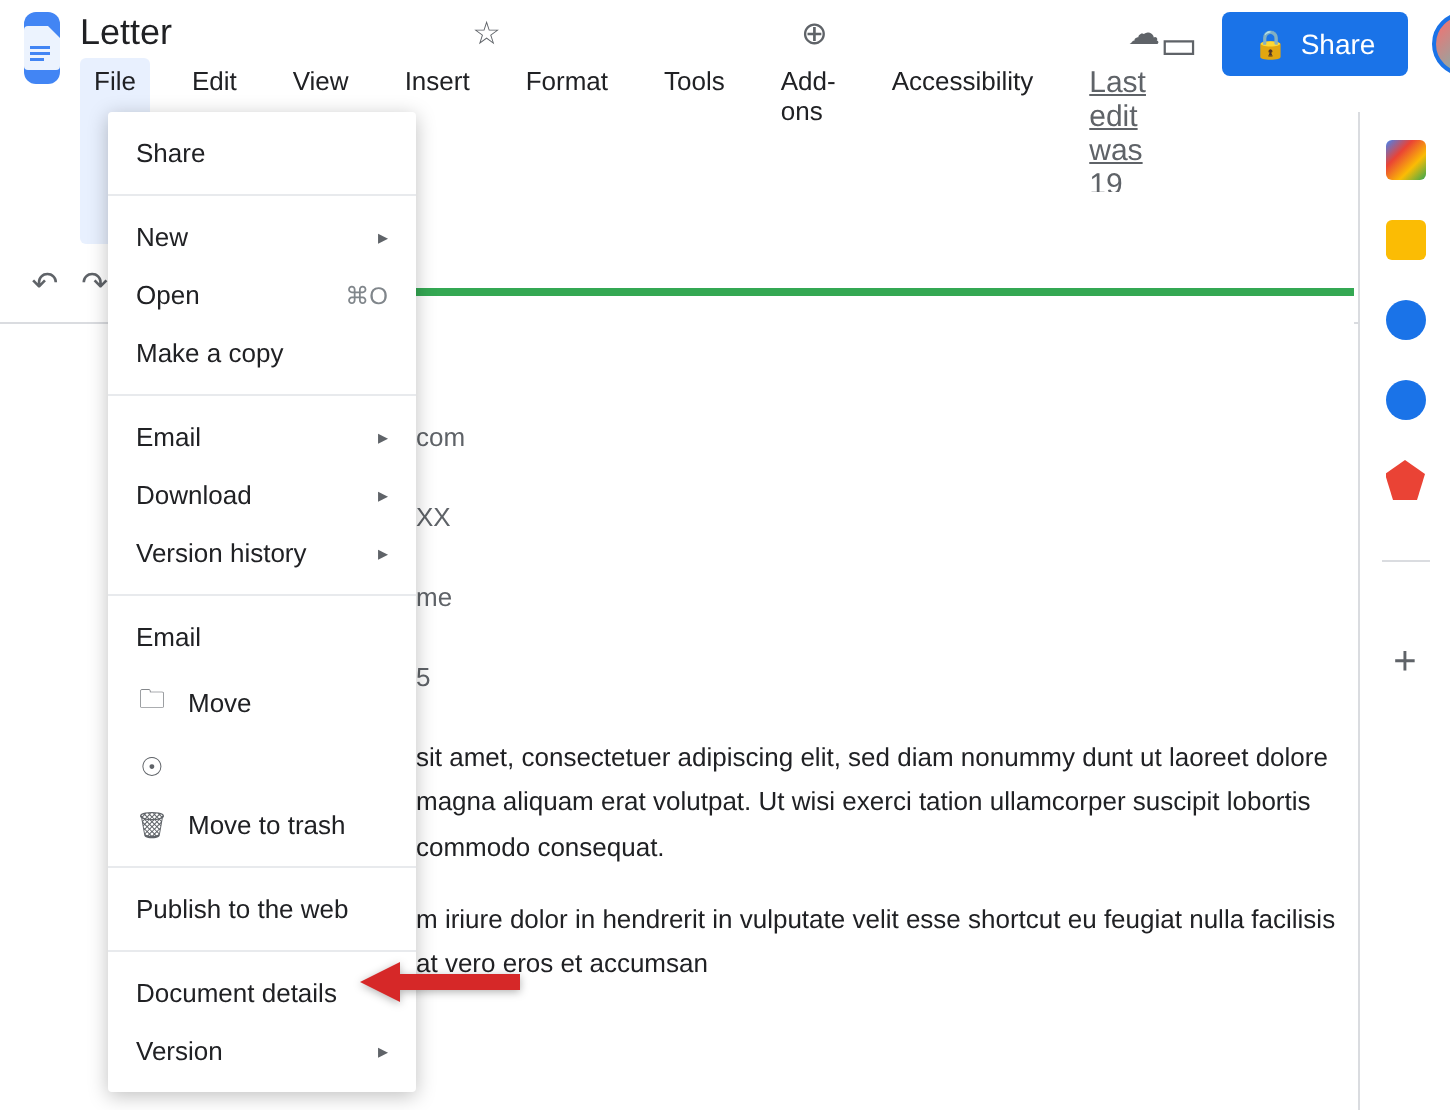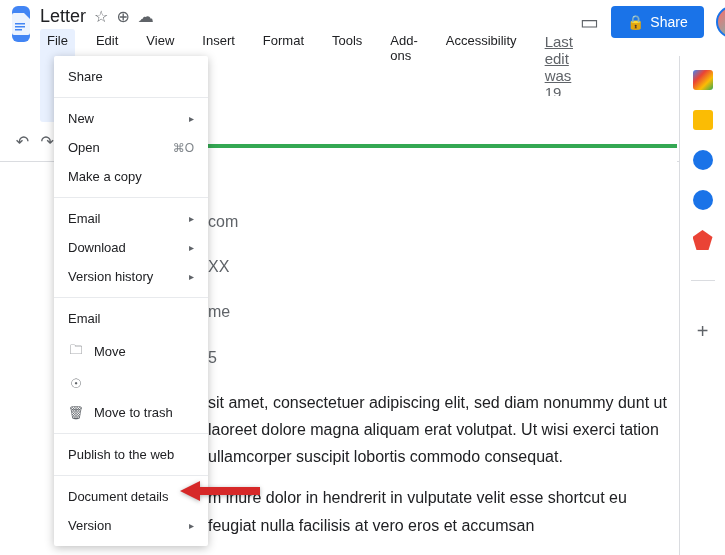--- a/index.html
+++ b/index.html
@@ -1,21 +1,21 @@
 <!DOCTYPE html>
 <html><head>
   <meta charset="utf-8">
   <style>
     * { box-sizing: border-box; margin: 0; padding: 0; font-family: Arial, sans-serif; }
     body { width: 725px; height: 555px; overflow: hidden; background: #fff; position: relative; }
     
     .header { display: flex; align-items: flex-start; padding: 6px 12px 0; }
     .doc-logo { width: 36px; height: 36px; background: #4285f4; border-radius: 6px; display: flex; align-items: center; justify-content: center; margin-right: 10px; }
     .doc-logo svg { fill: white; }
-    .title-row { display: flex; align-items: center; gap: 8px; }
+    .title-row { display: flex; align-items: center; gap: 8px; justify-content: space-between; }
     .doc-title { font-size: 18px; color: #202124; }
     .title-icon { color: #5f6368; font-size: 16px; cursor: pointer; }
     .header-middle { flex: 1; }
     .menubar { display: flex; gap: 14px; margin-top: 2px; }
     .menu-item { padding: 4px 7px; font-size: 13px; color: #202124; cursor: pointer; border-radius: 3px; }
     .menu-item.active { background: #e8f0fe; }
     .last-edit { font-size: 15px; color: #5f6368; text-decoration: underline; padding: 4px 7px; cursor: pointer; }
     .header-right { display: flex; align-items: center; gap: 12px; }
     .comment-icon { color: #5f6368; font-size: 20px; cursor: pointer; }
     .share-btn { background: #1a73e8; color: white; border: none; padding: 8px 16px; border-radius: 4px; font-size: 14px; font-weight: 500; cursor: pointer; display: flex; align-items: center; gap: 6px; }
@@ -33,21 +33,21 @@
     .dropdown { position: absolute; left: 54px; top: 56px; width: 154px; background: white; box-shadow: 0 2px 10px rgba(0,0,0,0.25); border-radius: 2px; z-index: 100; padding: 6px 0; }
     .dd-item { padding: 7px 14px; font-size: 13px; color: #202124; cursor: pointer; display: flex; align-items: center; justify-content: space-between; position: relative; }
     .dd-left { display: flex; align-items: center; gap: 10px; }
     .dd-icon { width: 16px; color: #5f6368; display: inline-flex; justify-content: center; }
     .dd-shortcut { font-size: 12px; color: #80868b; }
     .dd-arrow { color: #5f6368; font-size: 10px; }
     .dd-sep { height: 1px; background: #e8eaed; margin: 6px 0; }
     
     .doc-area { position: absolute; left: 208px; top: 96px; right: 48px; bottom: 0; background: #fff; }
     .green-line { height: 4px; background: #34a853; margin: 48px 0 60px 0; }
-    .doc-text { font-size: 16px; color: #202124; line-height: 1.7; }
+    .doc-text { font-size: 13px; color: #202124; line-height: 1.7; }
     .frag { color: #5f6368; margin-bottom: 18px; display: block; }
     .para { margin-bottom: 14px; }
     
     .right-sidebar { position: absolute; right: 0; top: 56px; width: 46px; height: calc(100% - 56px); border-left: 1px solid #dadce0; display: flex; flex-direction: column; align-items: center; padding-top: 14px; gap: 20px; background: #fff; }
     .side-icon { width: 20px; height: 20px; border-radius: 3px; cursor: pointer; }
     .si-cal { background: linear-gradient(135deg, #4285f4, #ea4335, #fbbc04, #34a853); }
     .si-keep { background: #fbbc04; }
     .si-tasks { background: #1a73e8; border-radius: 50%; }
     .si-contacts { background: #1a73e8; border-radius: 50%; }
     .si-maps { background: #ea4335; clip-path: polygon(50% 0, 100% 35%, 80% 100%, 20% 100%, 0 35%); }

